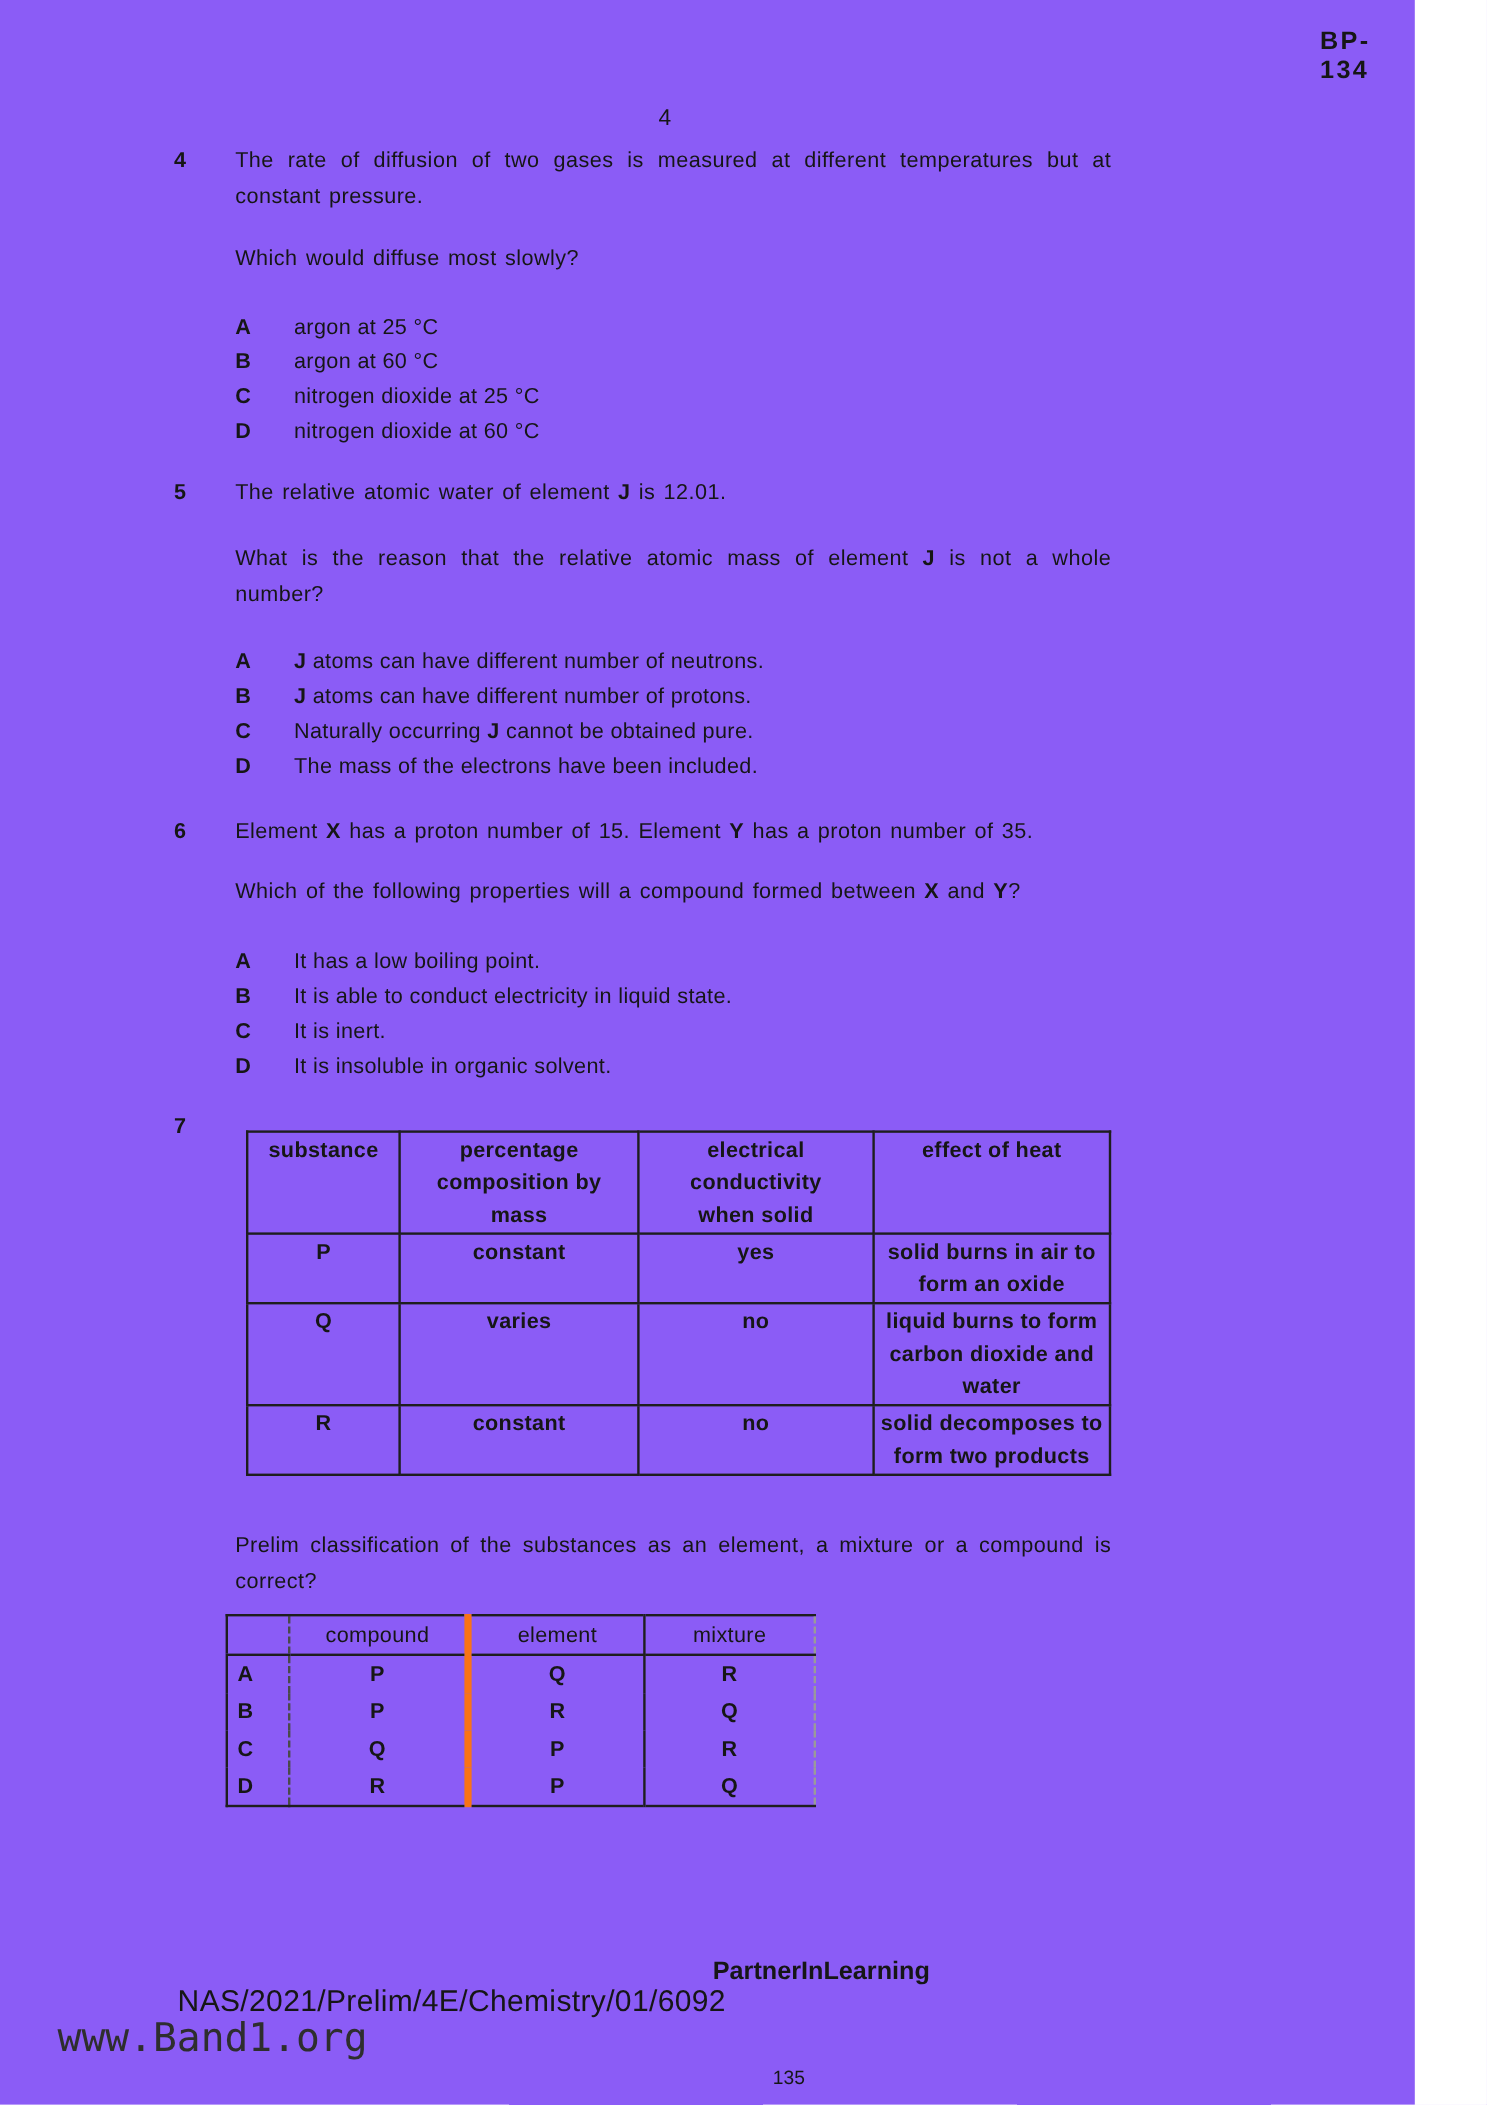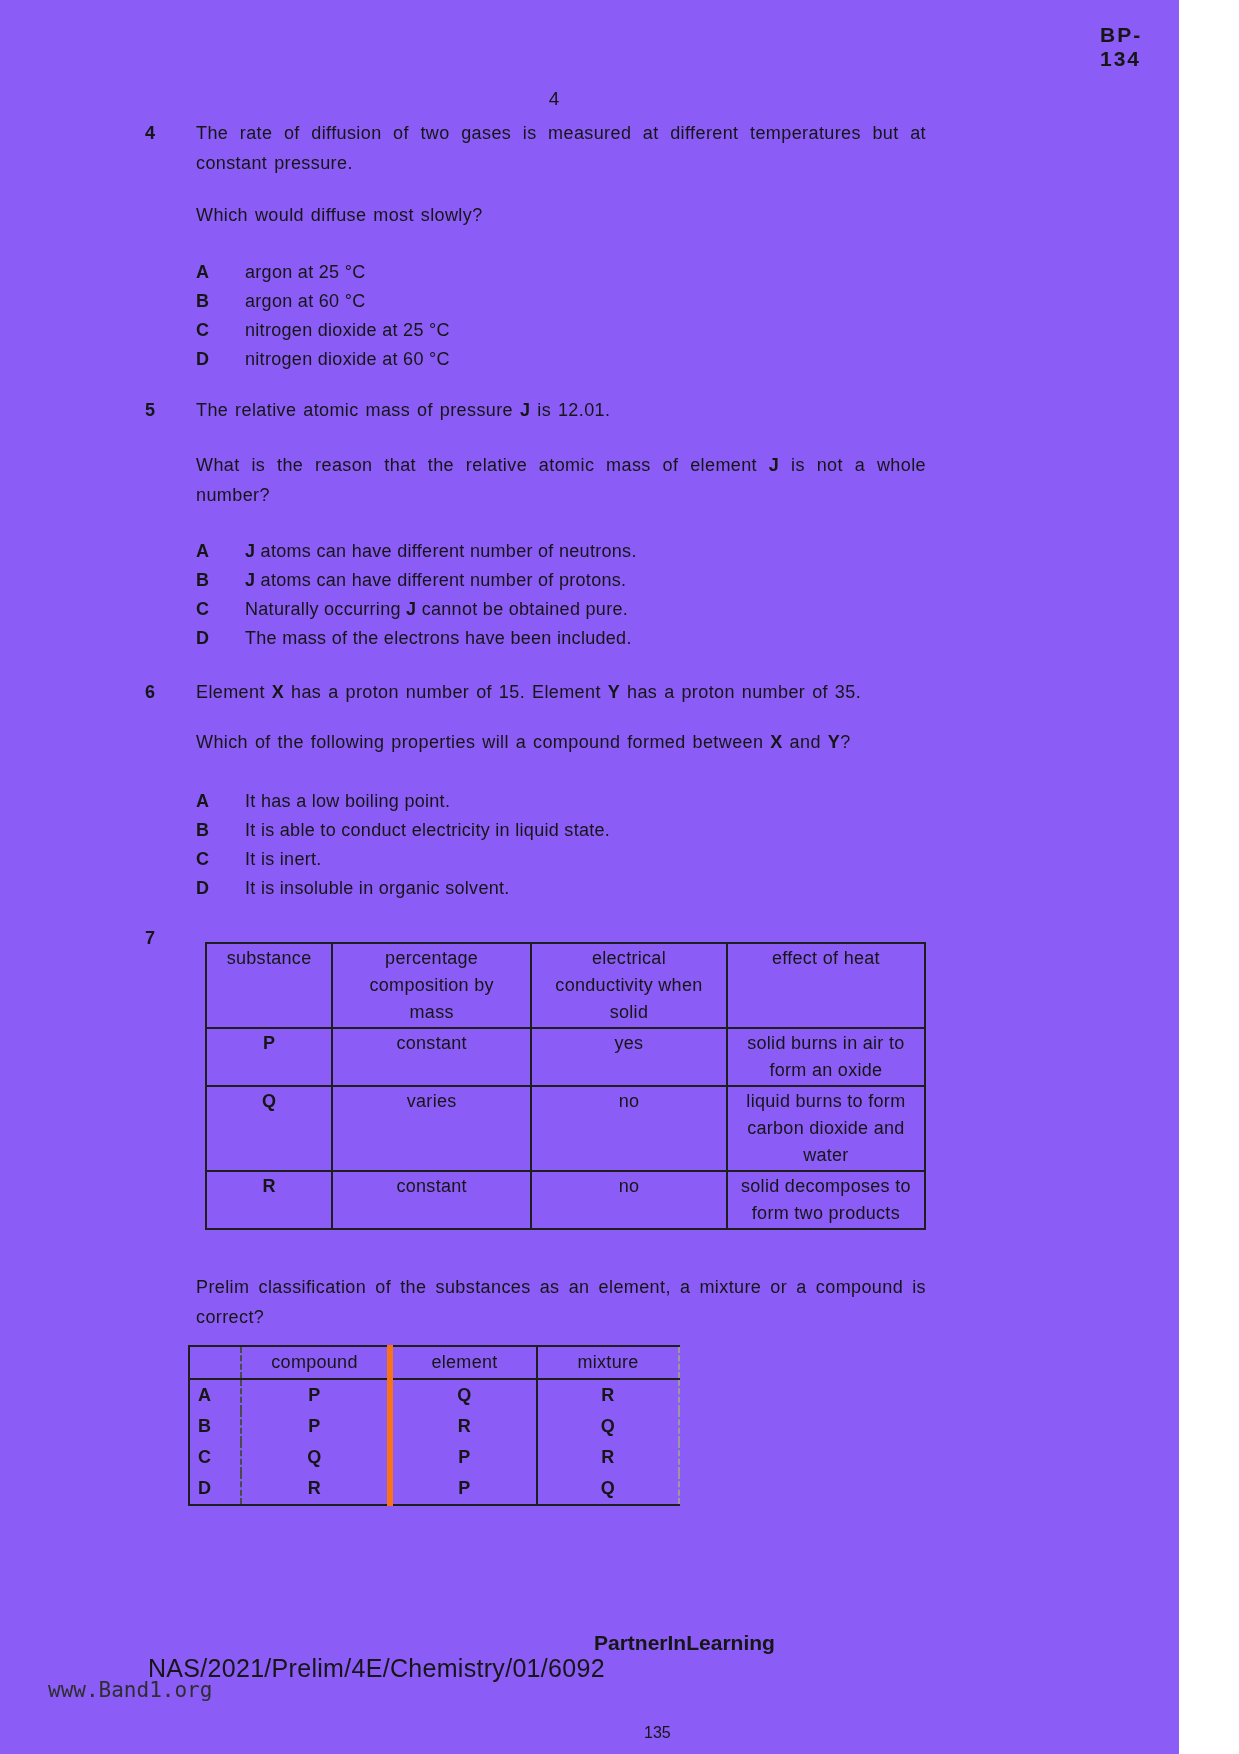--- a/index.html
+++ b/index.html
@@ -23,21 +23,21 @@
   .opt .otext { letter-spacing:0.3px; }
 
   .q4 { top:118px; } .q5 { top:395px; } .q6 { top:677px; } .q7 { top:923px; }
   .q4 .ask { margin-top:22px; } .q4 .opts { margin-top:28px; }
   .q5 .ask { margin-top:25px; } .q5 .opts { margin-top:27px; }
   .q6 .ask { margin-top:20px; } .q6 .opts { margin-top:30px; }
 
   
   .ptable { border-collapse:collapse; margin:19px 0 0 9px; }
   .ptable th, .ptable td {
-    border:2px solid #1e1e1e; font-weight:400; text-align:center;
+    border:2px solid #1e1e1e; font-weight:700; text-align:center;
     vertical-align:top; line-height:27px; padding:1px 4px; letter-spacing:0.3px;
   }
   .ptable .c0 { width:132px; }
   .ptable .c1 { width:234px; }
   .ptable .c2 { width:230px; border-left-style:dashed; }
   .ptable .c3 { width:230px; }
   .ptable .wrap { display:inline-block; max-width:158px; }
   .ptable .wrap-heat { display:inline-block; max-width:196px; }
   .ptable .subst { font-weight:700; }
 
@@ -49,21 +49,21 @@
   .ctable .lc  { width:40px; border-right:2px dashed #4a4a4a; font-weight:700; text-align:left; padding-left:8px; }
   .ctable .cc  { width:141px; border-right:6px solid #f97316; }
   .ctable .ec  { width:139px; border-right:2px solid #1e1e1e; }
   .ctable .mc  { width:136px;margin-left:40px; }
   .ctable thead th { border-bottom:2px solid #1e1e1e; }
   .ctable .bold { font-weight:700; }
 
   .footer-ref   { position:absolute; top:1654px; left:148px; font-size:25px; letter-spacing:0.3px; }
   .footer-brand { position:absolute; top:1631px; left:594px; font-size:21px; font-weight:700; }
   .footer-page  { position:absolute; top:1724px; left:644px; font-size:16px; }
-  .watermark    { position:absolute; top:1678px; left:48px; font-family:"DejaVu Sans Mono", monospace; font-size:21px; color:#2e2e2e;text-align:right; }
+  .watermark    { position:absolute; top:1678px; left:48px; font-family:"DejaVu Sans Mono", monospace; font-size:33px; color:#2e2e2e;text-align:right; }
 </style>
 </head>
 <body>
 
 <div class="page">
 
   <div class="doc-code">BP-134</div>
   <div class="pageno">4</div>
 
   <section class="q q4">
@@ -88,21 +88,21 @@
             <span class="letter">D</span>
             <span class="otext">nitrogen dioxide at 60 °C</span>
           </div>
       </div>
     </div>
   </section>
 
   <section class="q q5">
     <div class="qnum">5</div>
     <div class="qbody">
-      <p class="stmt"><span>The relative atomic mass of pressure </span><b>J</b><span> is 12.01.</span></p>
+      <p class="stmt"><span>The relative atomic water of element </span><b>J</b><span> is 12.01.</span></p>
       <p class="ask"><span>What is the reason that the relative atomic mass of element </span><b>J</b><span> is not a whole number?</span></p>
       <div class="opts">
         <div class="opt">
             <span class="letter">A</span>
             <span class="otext"><span></span><b>J</b><span> atoms can have different number of neutrons.</span></span>
           </div>
         <div class="opt">
             <span class="letter">B</span>
             <span class="otext"><span></span><b>J</b><span> atoms can have different number of protons.</span></span>
           </div>

